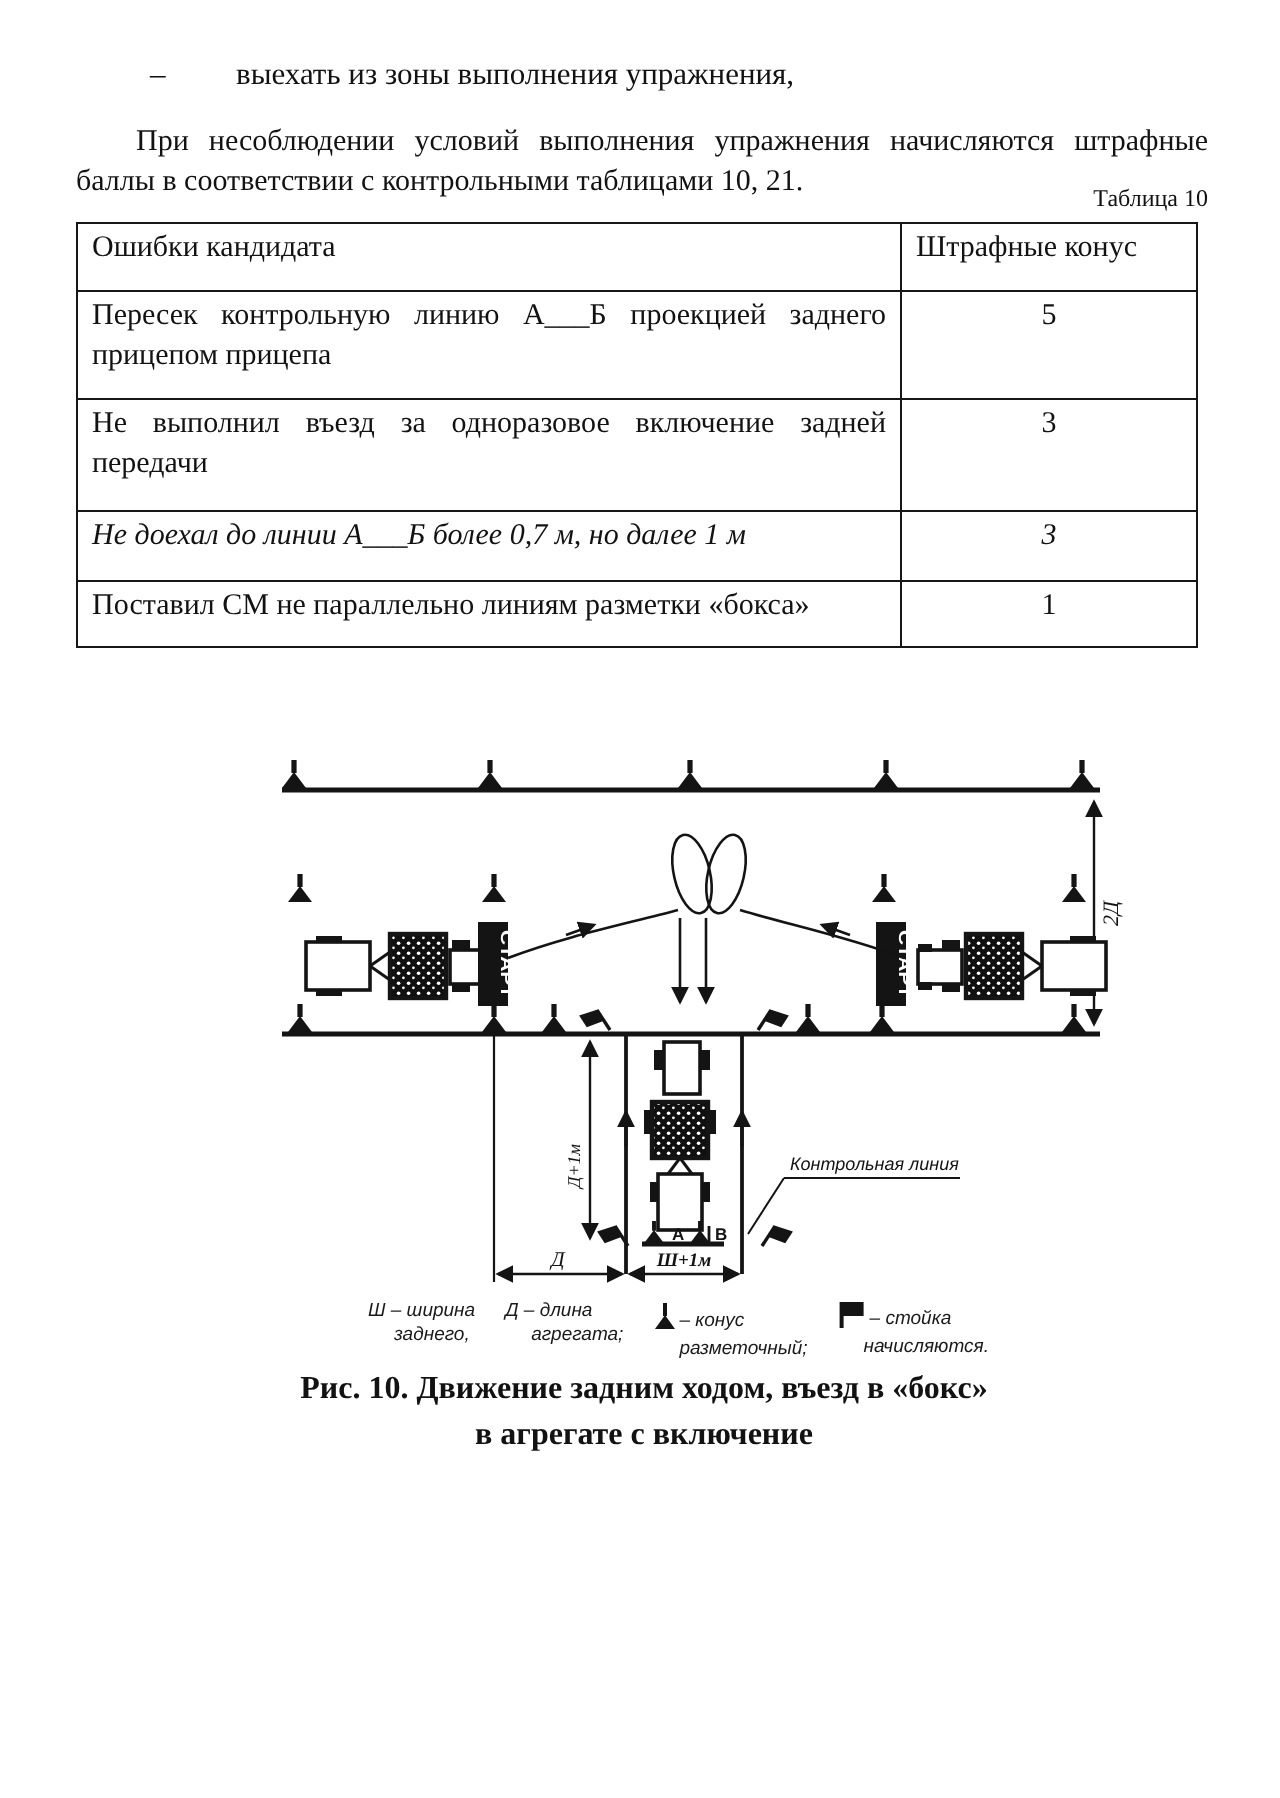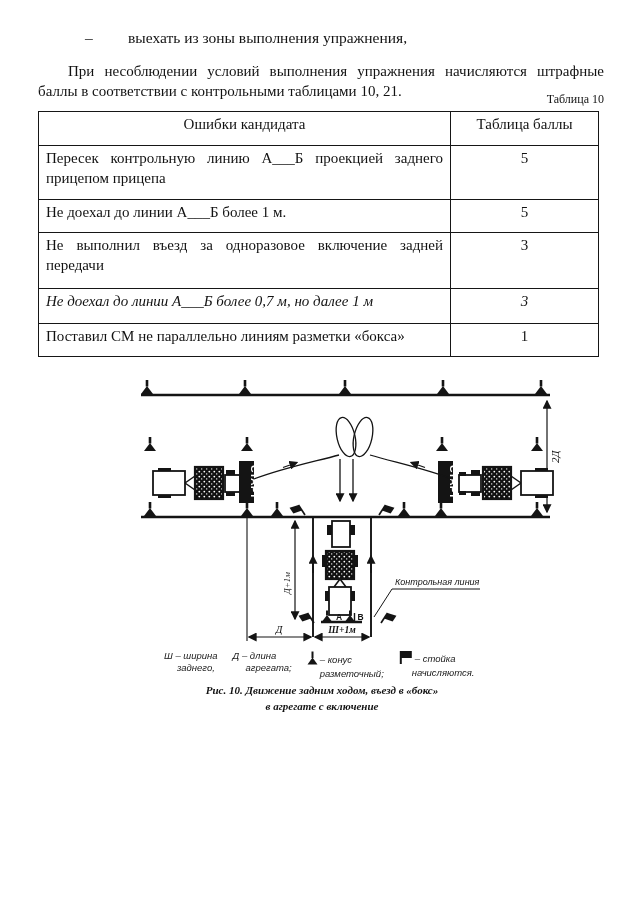--- a/index.html
+++ b/index.html
@@ -7,94 +7,90 @@
     width:640px; height:899px;
     background:#ffffff;
     font-family:"Liberation Serif", serif;
     color:#121212;
     overflow:hidden;
   }
   .page { position:relative; width:640px; height:899px; background:#fff; }
 
   
   .intro-line {
-    position:absolute; left:75px; top:29px; font-size:15.5px; white-space:nowrap;margin-left:10px;
+    position:absolute; left:75px; top:29px; font-size:15.5px; white-space:nowrap;
   }
   .intro-line .dash { display:inline-block; width:43px; }
   .intro-para {
     position:absolute; left:38px; width:566px; top:62px;
     font-size:15px; line-height:1.32; text-align:justify; text-indent:30px;
   }
   .table-label {
     position:absolute; right:36px; top:92px; font-size:12px;
   }
 
   
   table.penalties {
     position:absolute; left:38px; top:111px; width:560px;
     border-collapse:collapse; table-layout:fixed;
   }
   table.penalties th, table.penalties td {
     border:1.8px solid #161616;
     font-size:15px; line-height:1.3;
     vertical-align:top; padding:3px 7px 4px 7px;
   }
-  table.penalties th { font-weight:normal; text-align:center; height:26px; }
+  table.penalties th { font-weight:normal; text-align:left; height:26px; }
   td.error-cell { text-align:justify; }
   td.points-cell { text-align:center; }
   .h-r1 td { height:46px; } .h-r2 td { height:25px; } .h-r3 td { height:48px; }
   .h-r4 td { height:27px;font-style:italic; } .h-r5 td { height:25px; }
 
   
   svg.diagram { position:absolute; left:133px; top:375px; }
   .dimtext { font-family:"Liberation Serif", serif; font-style:italic; }
 
   
   .legend {
-    position:absolute; left:164px; top:650px; width:365px;
+    position:absolute; left:184px; top:650px; width:365px;
     display:flex; gap:15px;
     font-family:"Liberation Sans", sans-serif;
     font-style:italic; font-size:9.5px; line-height:1.25; color:#1a1a1a;
   }
   .legend .item { white-space:nowrap; }
   .legend .l2 { padding-left:13px; }
   .legend .sym { margin-right:2px; vertical-align:-2px; }
 
   
   .caption {
     position:absolute; left:128px; top:683px; width:388px;
-    text-align:center; font-style:italic; font-weight:bold;
-    font-size:11px; line-height:1.45;
+    text-align:center; font-weight:bold;
+    font-size:16px; line-height:1.45;
   }
 </style>
 </head>
 <body>
 
 <div class="page">
 
   <div class="intro-line"><span class="dash">–</span><span>выехать из зоны выполнения упражнения,</span></div>
   <div class="intro-para">При несоблюдении условий выполнения упражнения начисляются штрафные баллы в соответствии с контрольными таблицами 10, 21.</div>
   <div class="table-label">Таблица 10</div>
 
   <table class="penalties">
     <colgroup>
         <col style="width:412px">
         <col style="width:148px">
       </colgroup>
     <tbody>
         <tr>
       <th>Ошибки кандидата</th>
-      <th>Таблица баллы</th>
+      <th>Штрафные конус</th>
     </tr>
     <tr class="h-r1">
       <td class="error-cell">Пересек контрольную линию А___Б  проекцией заднего прицепом прицепа</td>
-      <td class="points-cell">5</td>
-    </tr>
-    <tr class="h-r2">
-      <td class="error-cell">Не доехал до линии А___Б более 1 м.</td>
       <td class="points-cell">5</td>
     </tr>
     <tr class="h-r3">
       <td class="error-cell">Не выполнил въезд за одноразовое включение задней передачи</td>
       <td class="points-cell">3</td>
     </tr>
     <tr class="h-r4">
       <td class="error-cell">Не доехал до линии А___Б  более 0,7 м, но далее 1 м</td>
       <td class="points-cell">3</td>
     </tr>

